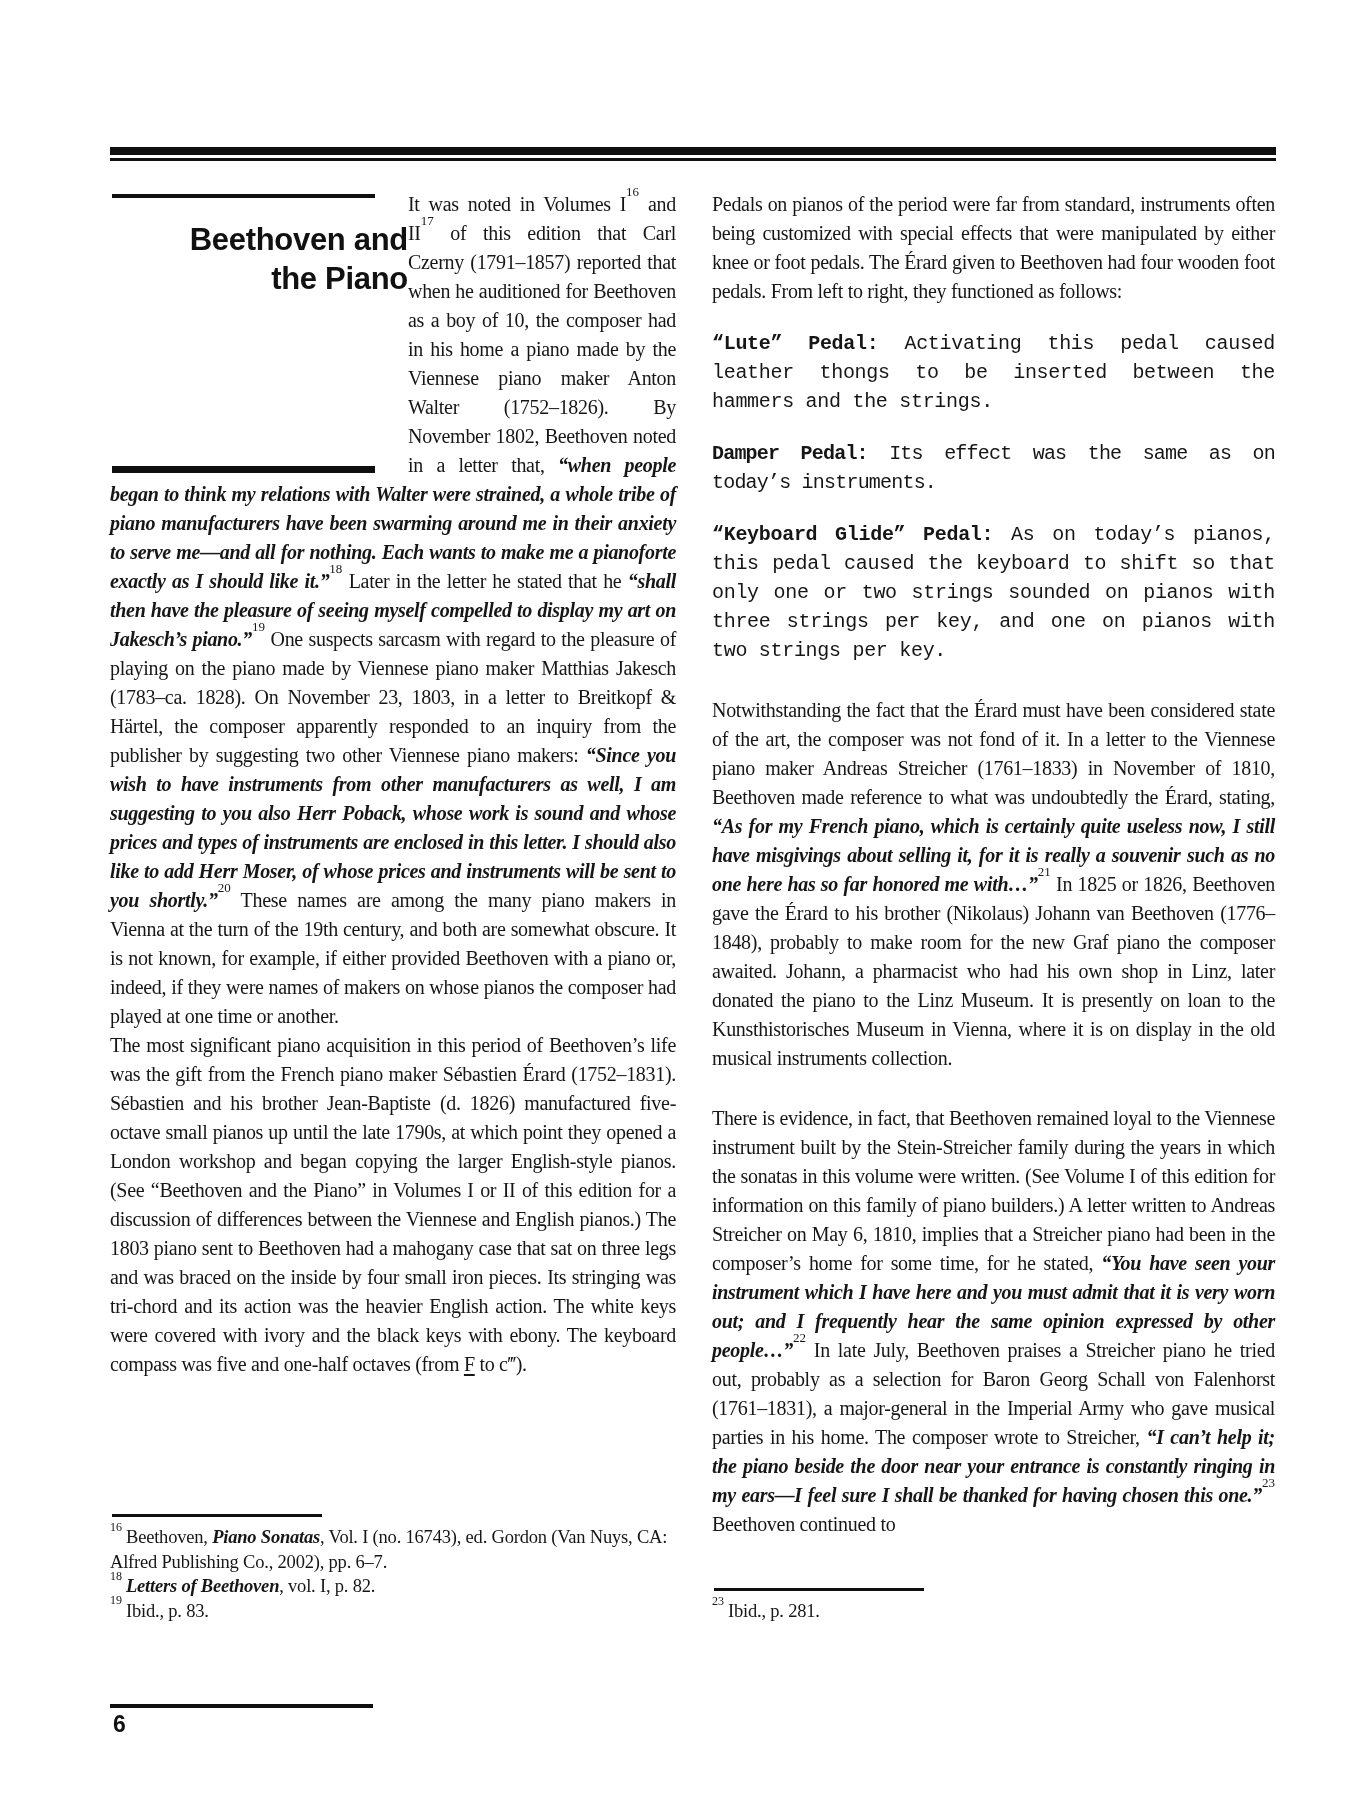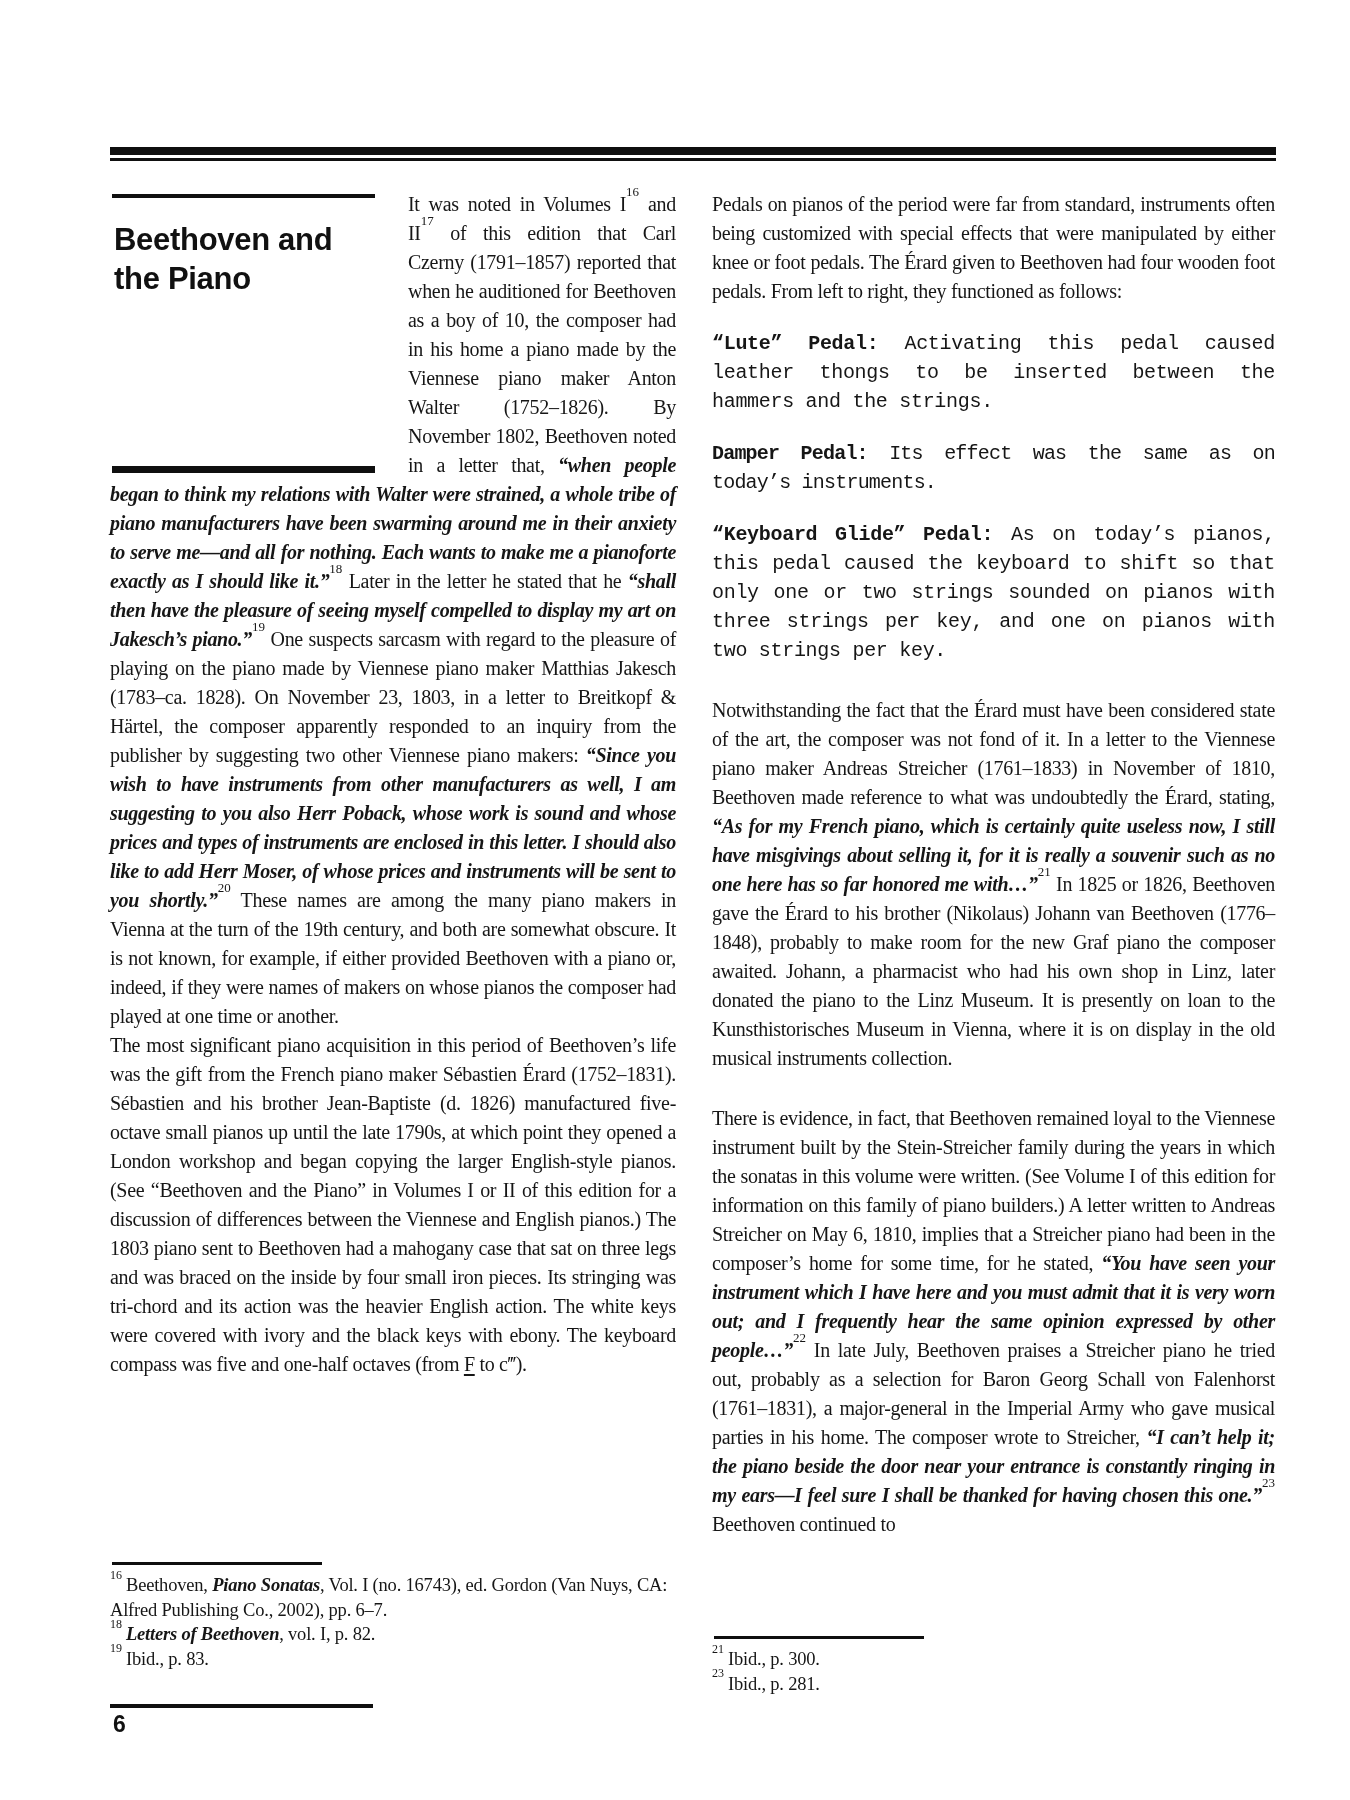--- a/index.html
+++ b/index.html
@@ -30,41 +30,40 @@
   .heading-box{
     float:left;width:298px;height:283px;
     position:relative;
   }
   .heading-box .hrule-top{position:absolute;top:4px;left:2px;width:263px;height:4px;background:#0f0f0f;}
   .heading-box .hrule-bottom{position:absolute;bottom:0;left:2px;width:263px;height:7px;background:#0f0f0f;}
   .heading-box h1{
     margin:0;padding:30px 0 0 4px;
     font-family:"Liberation Sans", sans-serif;
     font-weight:700;font-size:31px;line-height:39px;
-    letter-spacing:-0.3px;color:#111;text-align:left;
+    letter-spacing:-0.3px;color:#111;text-align:right;
   }
 
   .para{margin:0;padding:0;}
   .para.second{margin-top:0;}
   .para.pedal{margin-top:23px;font-family:Liberation Mono, monospace;}
   .para.big{margin-top:31px;}
   .condensed{letter-spacing:-0.8px;}
 
   sup{font-size:13px;line-height:0;position:relative;top:-7px;letter-spacing:0;}
 
   .seg-i{font-style:italic;font-weight:700;}
   .seg-b{font-weight:700;}
   .seg-u{text-decoration:underline;text-underline-offset:3px;text-decoration-thickness:1.5px;}
 
   
   .footnotes{
     position:absolute;
     font-size:18.5px;line-height:24.5px;letter-spacing:-0.2px;
     text-align:left;
-    margin-top:48px;
   }
   .fn-left{left:110px;top:1514px;width:566px;}
   .fn-right{left:712px;top:1588px;width:563px;}
   .fn-rule{width:210px;height:3px;background:#0f0f0f;margin:0 0 8px 2px;}
   .fn sup{font-size:12px;top:-5px;margin-right:4px;}
 
   
   .footer-rule{position:absolute;left:110px;top:1704px;width:263px;height:4px;background:#0f0f0f;}
   .page-number{
     position:absolute;left:113px;top:1711px;
@@ -103,20 +102,19 @@
 
   <div class="footnotes fn-left">
     <div class="fn-rule"></div>
     <div class="fn"><sup>16</sup><span><span>Beethoven, </span><span class="seg-i">Piano Sonatas</span><span>, Vol. I (no. 16743), ed. Gordon (Van Nuys, CA:  Alfred Publishing Co., 2002), pp. 6–7.</span></span></div>
     <div class="fn"><sup>18</sup><span><span class="seg-i">Letters of Beethoven</span><span>, vol. I, p. 82.</span></span></div>
     <div class="fn"><sup>19</sup><span><span>Ibid., p. 83.</span></span></div>
   </div>
 
   <div class="footnotes fn-right">
     <div class="fn-rule"></div>
-    <div class="fn"><sup>21</sup><span><span>Ibid., p. 300.</span></span></div>
     <div class="fn"><sup>23</sup><span><span>Ibid., p. 281.</span></span></div>
   </div>
 
   <div class="footer-rule"></div>
   <div class="page-number">6</div>
 
 </div>
 
 </body></html>

